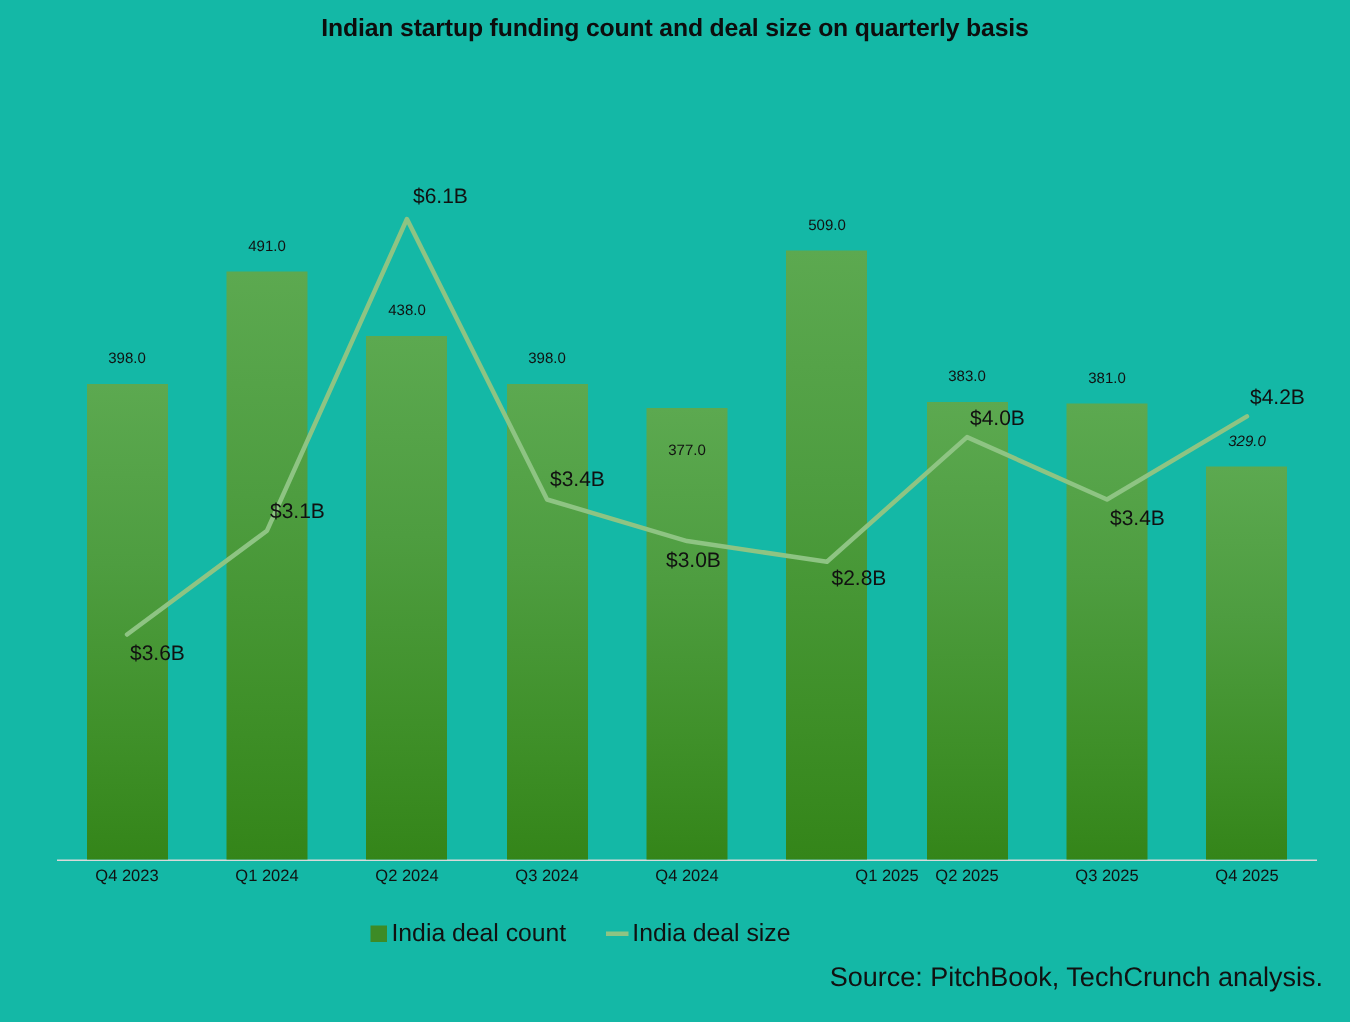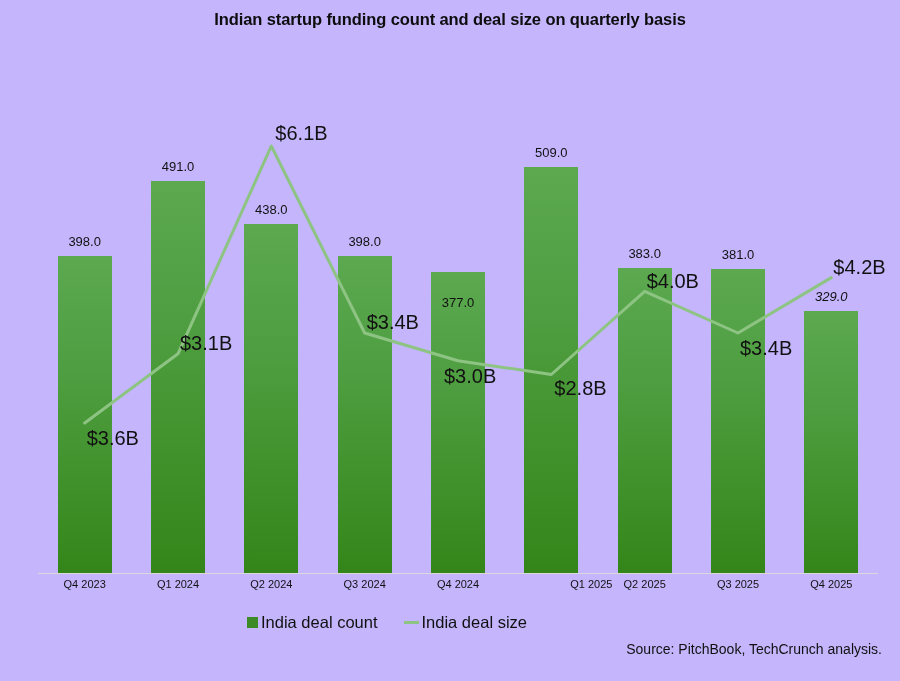--- a/index.html
+++ b/index.html
@@ -12,21 +12,21 @@
     height: 681px;
     background: #ffffff;
     font-family: "Liberation Sans", sans-serif;
     color: #111111;
     overflow: hidden;
   }
   #figure {
     position: relative;
     width: 900px;
     height: 681px;
-    background: #c4b5fd;
+    background: #14b8a6;
   }
   #chart-title {
     position: absolute;
     left: 0;
     top: 10px;
     width: 900px;
     text-align: center;
     font-size: 16.5px;
     font-weight: bold;
     letter-spacing: -0.1px;
@@ -48,38 +48,38 @@
     height: 1px;
     background: #d9d9d9;
   }
   .bar {
     position: absolute;
     bottom: 1px;
     background: linear-gradient(to bottom, #5ca950 0%, #4e9d40 38%, #3f9029 74%, #348519 100%);
   }
   .bar-label {
     position: absolute;
-    font-size: 13px;
+    font-size: 10px;
     color: #111111;
     text-align: center;
     white-space: nowrap;
     transform: translateX(-50%);
   }
   
   #line-svg {
     position: absolute;
     left: 0;
     top: 0;
     width: 840px;
     height: 514px;
     overflow: visible;
   }
   .line-label {
     position: absolute;
-    font-size: 20px;
+    font-size: 14px;
     color: #111111;
     white-space: nowrap;
   }
   
   #x-axis {
     position: absolute;
     left: 38px;
     top: 578px;
     width: 840px;
     height: 24px;
@@ -121,21 +121,21 @@
     width: 15px;
     height: 3px;
     background: #8ec483;
     display: inline-block;
   }
   
   #source-note {
     position: absolute;
     right: 18px;
     top: 641px;
-    font-size: 14px;
+    font-size: 18px;
     color: #111111;
     white-space: nowrap;
   }
 </style>
 </head>
 <body>
 
 <div id="figure">
 
   <div id="chart-title">Indian startup funding count and deal size on quarterly basis</div>

